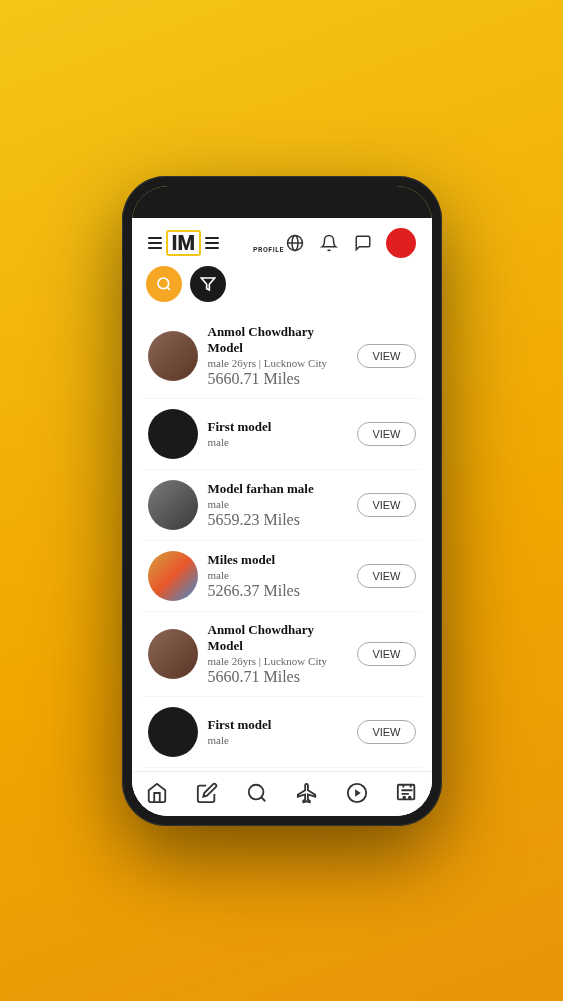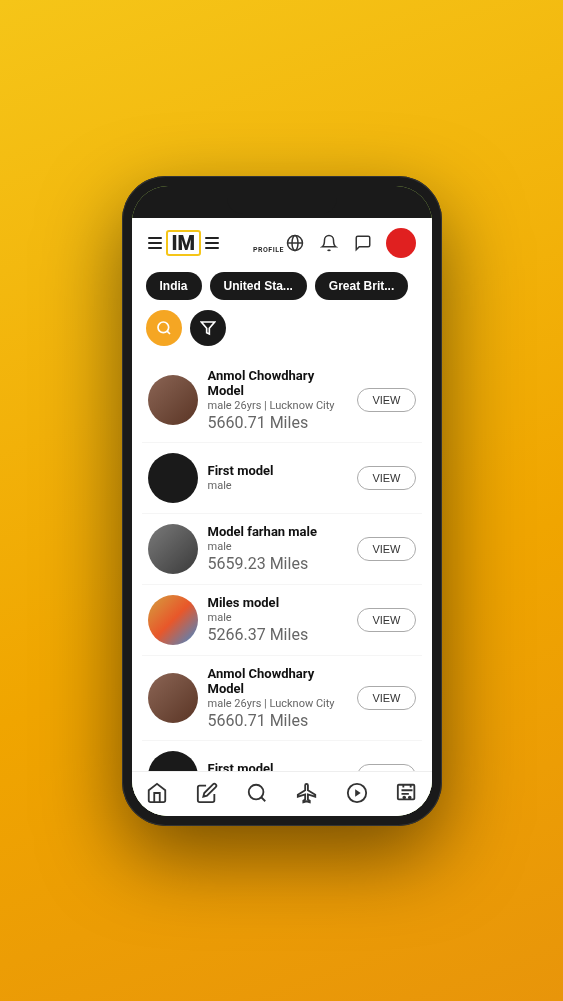--- a/index.html
+++ b/index.html
@@ -217,20 +217,21 @@
       height: 50px;
       border-radius: 50%;
       object-fit: cover;
       flex-shrink: 0;
       overflow: hidden;
       background: #ccc;
     }
     .result-info {
       flex: 1;
       min-width: 0;
+      font-family: Liberation Serif, serif;
     }
     .result-name {
       font-size: 13px;
       font-weight: 700;
       color: #111;
       margin-bottom: 1px;
     }
     .result-meta {
       font-size: 11px;
       color: #666;
@@ -330,25 +331,20 @@
           </div>
           <div class="header-icon">
             <svg class="icon-svg" viewBox="0 0 24 24" fill="none" stroke="#333" stroke-width="2">
               <path d="M21 15a2 2 0 01-2 2H7l-4 4V5a2 2 0 012-2h14a2 2 0 012 2z"></path>
             </svg>
           </div>
           <div class="avatar-red"></div>
         </div>
       </div>
 
-      <div class="country-tabs">
-        <button class="country-tab active">India</button>
-        <button class="country-tab">United Sta...</button>
-        <button class="country-tab">Great Brit...</button>
-      </div>
 
       <div class="search-area">
         <button class="search-btn">
           <svg width="16" height="16" viewBox="0 0 24 24" fill="none" stroke="#fff" stroke-width="2.5">
             <circle cx="11" cy="11" r="8"></circle>
             <line x1="21" y1="21" x2="16.65" y2="16.65"></line>
           </svg>
         </button>
         <button class="filter-btn">
           <svg width="16" height="16" viewBox="0 0 24 24" fill="none" stroke="#fff" stroke-width="2.5">

